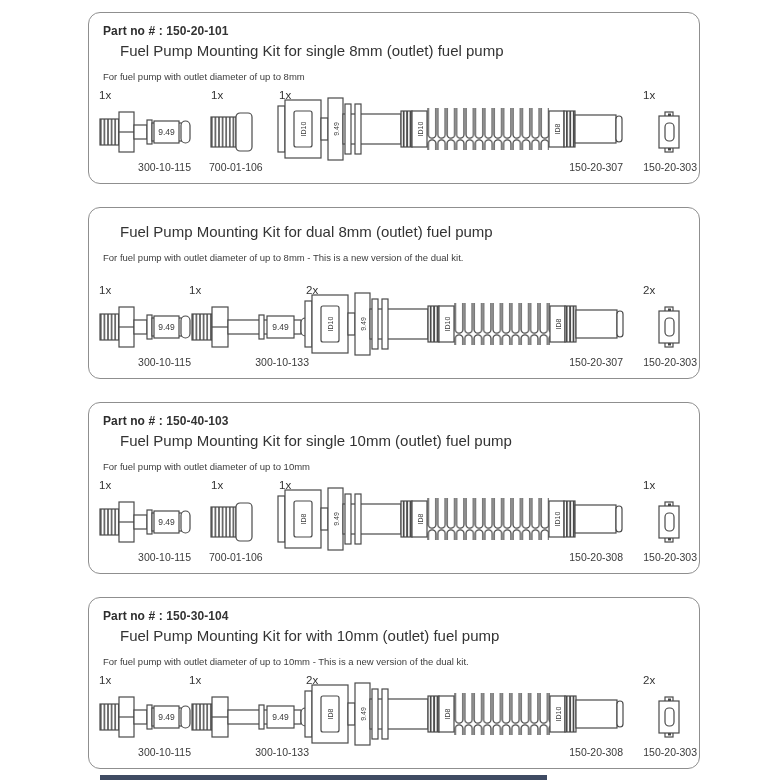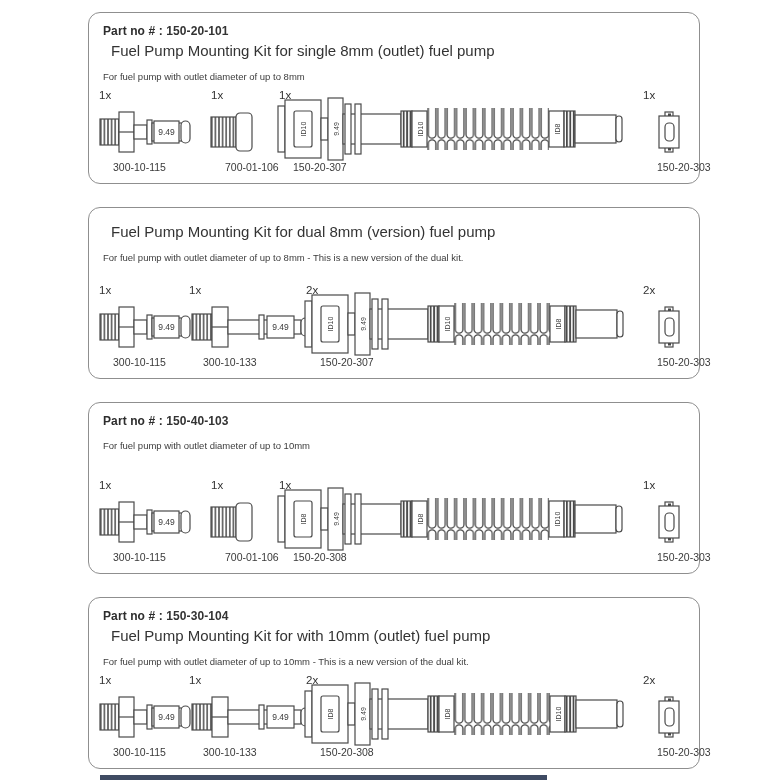--- a/index.html
+++ b/index.html
@@ -4,25 +4,25 @@
 <style>
   html,body{margin:0;padding:0;background:#ffffff;}
   #stage{position:relative;width:776px;height:780px;background:#ffffff;overflow:hidden;
          font-family:"Liberation Sans","DejaVu Sans",sans-serif;color:#3a3a3a;}
   .panel{position:absolute;left:88px;width:612px;height:172px;background:#fff;
          border:1.5px solid #8f8f8f;border-radius:12px;box-sizing:border-box;}
   .panel.t1{top:12px}.panel.t2{top:207px}.panel.t3{top:402px}.panel.t4{top:597px}
   .hdr{position:absolute;left:14px;top:11px;right:14px;}
   .partno{font-size:12px;font-weight:bold;color:#2d2d2d;letter-spacing:.1px;}
   .partno .pn-value{font-weight:600;color:#333;}
-  .title{font-size:15px;font-weight:400;color:#333;margin:4px 0 0 8px;}
+  .title{font-size:15px;font-weight:400;color:#333;margin:4px 0 0 17px;}
   .subtitle{font-size:9.5px;color:#3c3c3c;margin-top:12px;}
   .slot{position:absolute;top:76px;height:90px;}
   .qty{position:absolute;top:0;left:2px;font-size:11.5px;color:#333;text-align:right;}
-  .pnum{position:absolute;top:72px;left:16px;width:100%;text-align:left;font-size:10.5px;
+  .pnum{position:absolute;top:72px;left:0;width:100%;text-align:right;font-size:10.5px;
         color:#3a3a3a;white-space:nowrap;}
   .d{position:absolute;left:0;}
   .p-fit115{left:8px;width:94px}   .p-fit115 .d{top:19px;left:2px}
   .p-fit133{left:98px;width:122px} .p-fit133 .d{top:19px;left:4px}
   .p-plug{left:120px;width:46px}   .p-plug .d{top:19px;left:1px}
   .p-hose-s{left:188px;width:346px}.p-hose-s .d{top:8px}
   .p-hose-d{left:215px;width:319px}.p-hose-d .d{top:8px}
   .p-clip{left:552px;width:56px}   .p-clip .d{top:22px;left:15px}
   .svgtext{fill:#3a3a3a;stroke:none;}
   #bottom-bar{position:absolute;left:100px;top:775px;width:447px;height:5px;background:#3f4b63;}
@@ -126,21 +126,21 @@
           <rect x="12" y="2.5" width="3" height="2.5" fill="#4a4a4a" stroke="none"></rect>
           <rect x="12" y="37" width="3" height="2.5" fill="#4a4a4a" stroke="none"></rect>
         </g>
       </svg>
       <div class="pnum">150-20-303</div>
     </div>
   </section>
 
   <section class="panel t2">
     <div class="hdr">
-      <h2 class="title">Fuel Pump Mounting Kit for dual 8mm (version) fuel pump</h2>
+      <h2 class="title">Fuel Pump Mounting Kit for dual 8mm (outlet) fuel pump</h2>
       <div class="subtitle">For fuel pump with outlet diameter of up to 8mm - This is a new version of the dual kit.</div>
     </div>
 
     <div class="slot p-fit115">
       <div class="qty">1x</div>
       <svg class="d" width="92" height="48" viewBox="0 0 92 48">
         <g stroke="#4a4a4a" stroke-width="1.2" fill="#ffffff">
           <rect x="1" y="11" width="19" height="26" fill="url(#hatch)"></rect>
           <rect x="20" y="4" width="15" height="40"></rect>
             <line x1="20" y1="24" x2="35" y2="24"></line>
@@ -215,20 +215,21 @@
       <div class="pnum">150-20-303</div>
     </div>
   </section>
 
   <section class="panel t3">
     <div class="hdr">
       <div class="partno">
         <span>Part no # :</span>
         <span class="pn-value">150-40-103</span>
       </div>
+      <h2 class="title">Fuel Pump Mounting Kit for single 10mm (outlet) fuel pump</h2>
       <div class="subtitle">For fuel pump with outlet diameter of up to 10mm</div>
     </div>
 
     <div class="slot p-fit115">
       <div class="qty">1x</div>
       <svg class="d" width="92" height="48" viewBox="0 0 92 48">
         <g stroke="#4a4a4a" stroke-width="1.2" fill="#ffffff">
           <rect x="1" y="11" width="19" height="26" fill="url(#hatch)"></rect>
           <rect x="20" y="4" width="15" height="40"></rect>
             <line x1="20" y1="24" x2="35" y2="24"></line>

